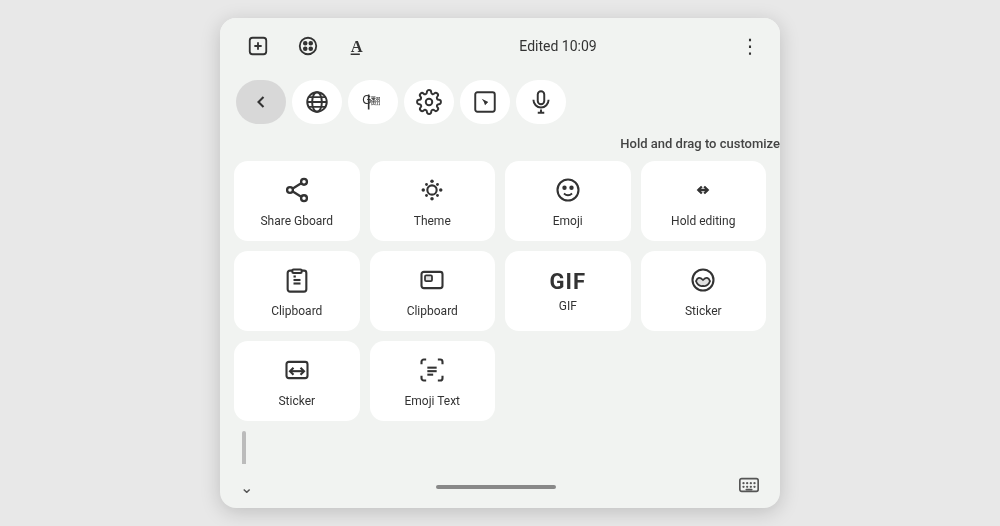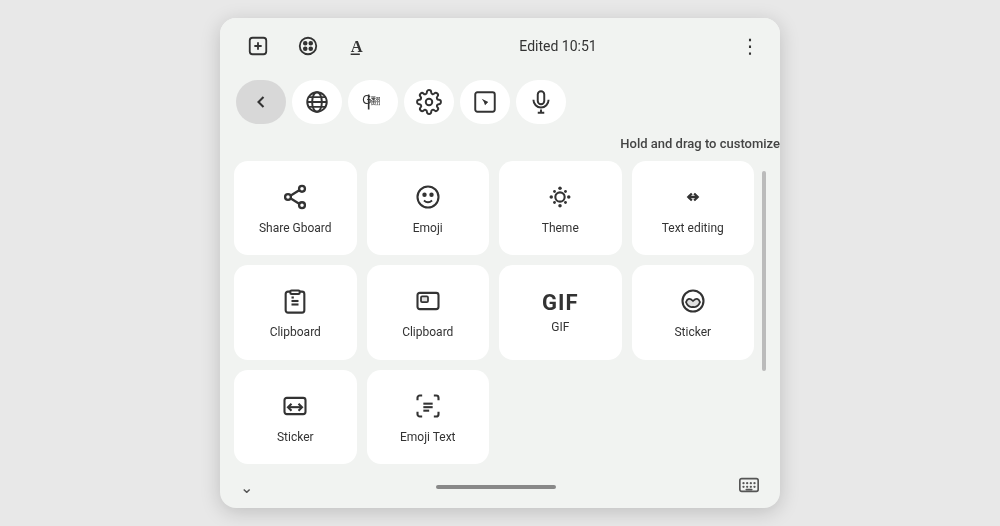--- a/index.html
+++ b/index.html
@@ -79,21 +79,21 @@
     .customize-hint {
       text-align: right;
       font-size: 13px;
       color: #444;
       padding: 6px 0 10px 0;
       font-weight: 500;
     }
     .grid-area {
       flex: 1;
       display: flex;
-      flex-direction: row;
+      flex-direction: column;
       padding: 0 14px;
       overflow: hidden;
     }
     .grid {
       display: grid;
       grid-template-columns: repeat(4, 1fr);
       gap: 10px;
       flex: 1;
     }
     .grid-item {
@@ -183,21 +183,21 @@
         </svg>
       </div>
 
       <div class="icon-btn">
         <svg class="svg-icon-sm" viewBox="0 0 24 24" fill="none" stroke="#333" stroke-width="2">
           <text x="4" y="18" font-size="18" fill="#333" stroke="none" font-family="serif" font-weight="bold">A</text>
           <line x1="4" y1="21" x2="14" y2="21" stroke="#333" stroke-width="1.5"></line>
         </svg>
       </div>
     </div>
-    <div class="top-bar-center">Edited 10:51</div>
+    <div class="top-bar-center">Edited 10:09</div>
     <div class="top-bar-right">⋮</div>
   </div>
 
   <div class="toolbar-row">
 
     <div class="toolbar-item back-btn">
       <svg width="20" height="20" viewBox="0 0 24 24" fill="none" stroke="#333" stroke-width="2.5">
         <polyline points="15 18 9 12 15 6"></polyline>
       </svg>
     </div>
@@ -253,32 +253,20 @@
         <div class="grid-item-icon">
           <svg width="28" height="28" viewBox="0 0 24 24" fill="none" stroke="#333" stroke-width="2">
             <circle cx="18" cy="5" r="2.5"></circle>
             <circle cx="6" cy="12" r="2.5"></circle>
             <circle cx="18" cy="19" r="2.5"></circle>
             <line x1="8.4" y1="10.7" x2="15.6" y2="6.3"></line>
             <line x1="8.4" y1="13.3" x2="15.6" y2="17.7"></line>
           </svg>
         </div>
         <div class="grid-item-label">Share Gboard</div>
-      </div>
-
-      <div class="grid-item">
-        <div class="grid-item-icon">
-          <svg width="28" height="28" viewBox="0 0 24 24" fill="none" stroke="#333" stroke-width="1.8">
-            <circle cx="12" cy="12" r="9"></circle>
-            <circle cx="9" cy="10" r="1" fill="#333"></circle>
-            <circle cx="15" cy="10" r="1" fill="#333"></circle>
-            <path d="M8.5 15 Q12 18 15.5 15" stroke="#333" stroke-width="1.5" fill="none"></path>
-          </svg>
-        </div>
-        <div class="grid-item-label">Emoji</div>
       </div>
 
       <div class="grid-item">
         <div class="grid-item-icon">
           <svg width="28" height="28" viewBox="0 0 24 24" fill="none" stroke="#333" stroke-width="1.8">
             <circle cx="12" cy="12" r="4"></circle>
             <circle cx="12" cy="4.5" r="1.5" fill="#333" stroke="none"></circle>
             <circle cx="12" cy="19.5" r="1.5" fill="#333" stroke="none"></circle>
             <circle cx="4.5" cy="12" r="1.5" fill="#333" stroke="none"></circle>
             <circle cx="19.5" cy="12" r="1.5" fill="#333" stroke="none"></circle>
@@ -286,27 +274,39 @@
             <circle cx="16.7" cy="7.3" r="1.2" fill="#333" stroke="none"></circle>
             <circle cx="7.3" cy="16.7" r="1.2" fill="#333" stroke="none"></circle>
             <circle cx="16.7" cy="16.7" r="1.2" fill="#333" stroke="none"></circle>
           </svg>
         </div>
         <div class="grid-item-label">Theme</div>
       </div>
 
       <div class="grid-item">
         <div class="grid-item-icon">
+          <svg width="28" height="28" viewBox="0 0 24 24" fill="none" stroke="#333" stroke-width="1.8">
+            <circle cx="12" cy="12" r="9"></circle>
+            <circle cx="9" cy="10" r="1" fill="#333"></circle>
+            <circle cx="15" cy="10" r="1" fill="#333"></circle>
+            <path d="M8.5 15 Q12 18 15.5 15" stroke="#333" stroke-width="1.5" fill="none"></path>
+          </svg>
+        </div>
+        <div class="grid-item-label">Emoji</div>
+      </div>
+
+      <div class="grid-item">
+        <div class="grid-item-icon">
           <svg width="28" height="28" viewBox="0 0 24 24" fill="none" stroke="#333" stroke-width="2">
             <line x1="8" y1="12" x2="16" y2="12"></line>
             <polyline points="13 9 16 12 13 15"></polyline>
             <polyline points="11 9 8 12 11 15"></polyline>
           </svg>
         </div>
-        <div class="grid-item-label">Text editing</div>
+        <div class="grid-item-label">Hold editing</div>
       </div>
 
       <div class="grid-item">
         <div class="grid-item-icon">
           <svg width="28" height="28" viewBox="0 0 24 24" fill="none" stroke="#333" stroke-width="1.8">
             <rect x="8" y="3" width="8" height="3" rx="1"></rect>
             <path d="M16 4h2a2 2 0 0 1 2 2v14a2 2 0 0 1-2 2H6a2 2 0 0 1-2-2V6a2 2 0 0 1 2-2h2"></path>
             <line x1="9" y1="12" x2="15" y2="12"></line>
             <line x1="9" y1="15" x2="15" y2="15"></line>
             <line x1="9" y1="9" x2="11" y2="9"></line>

